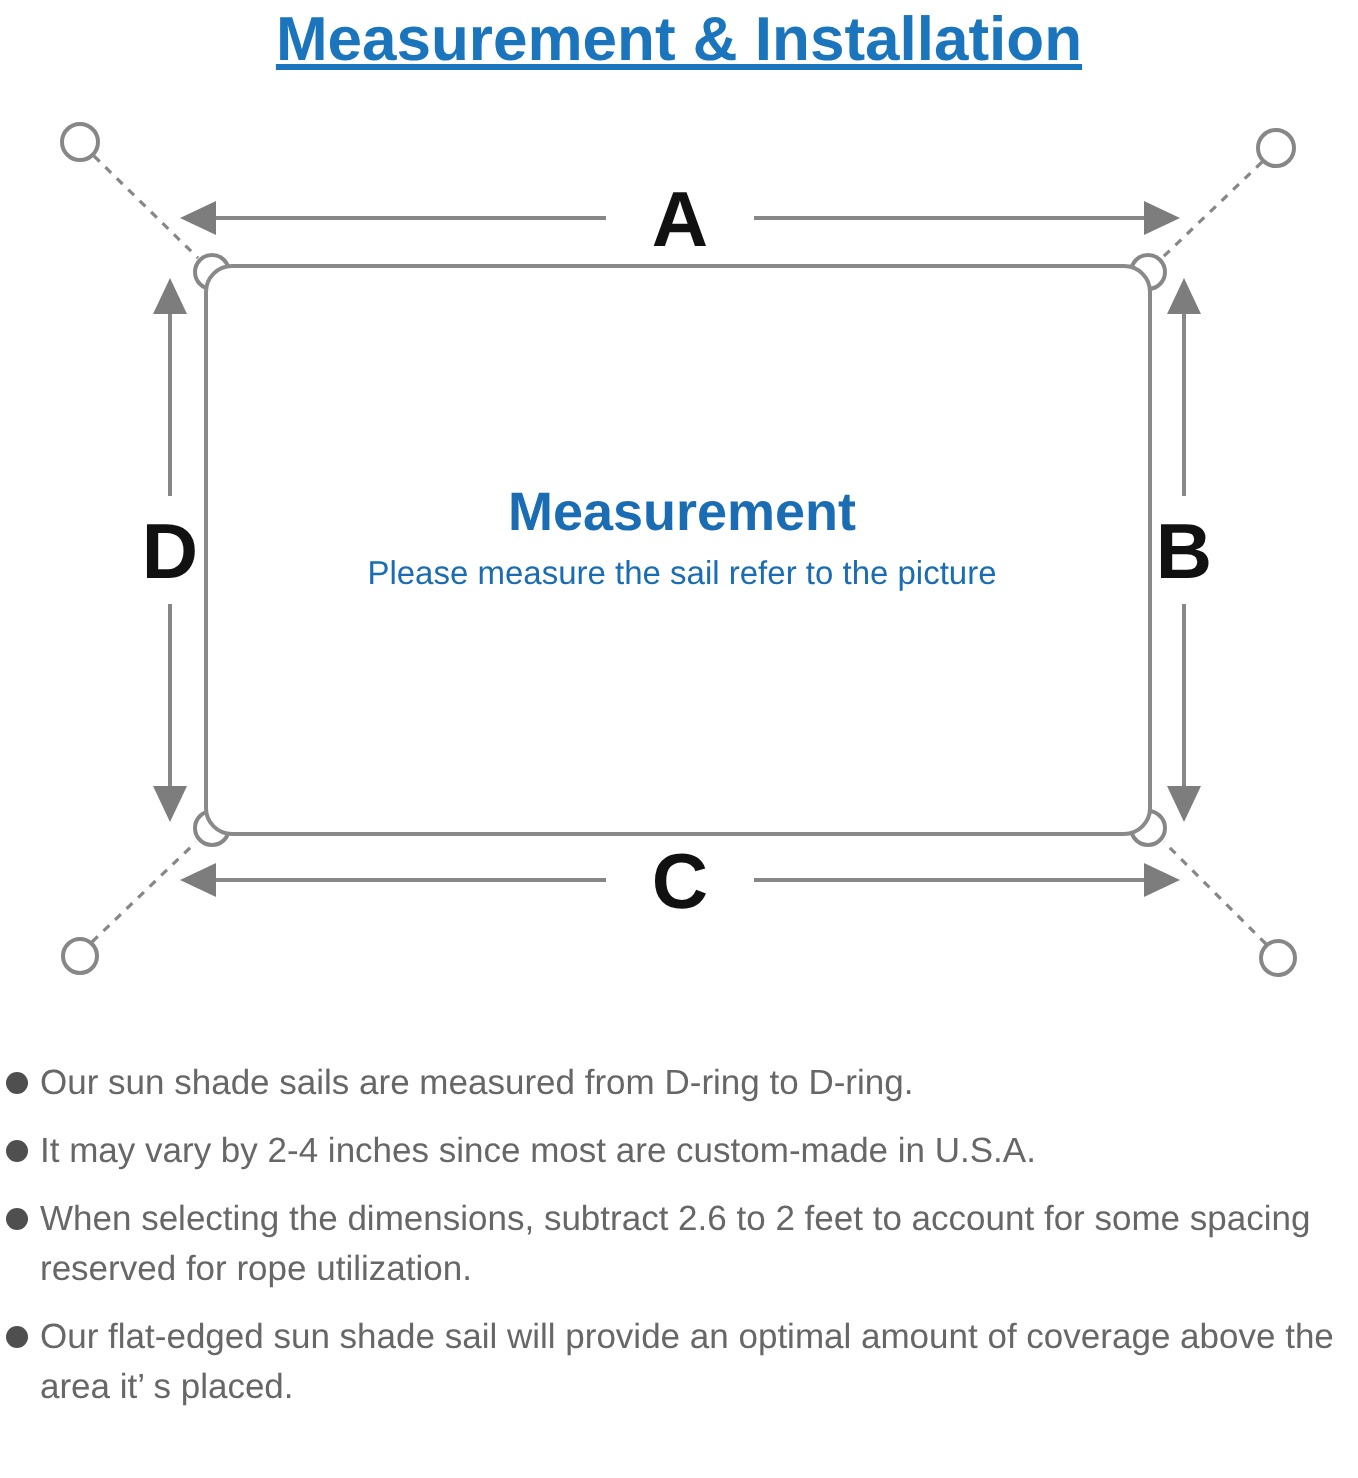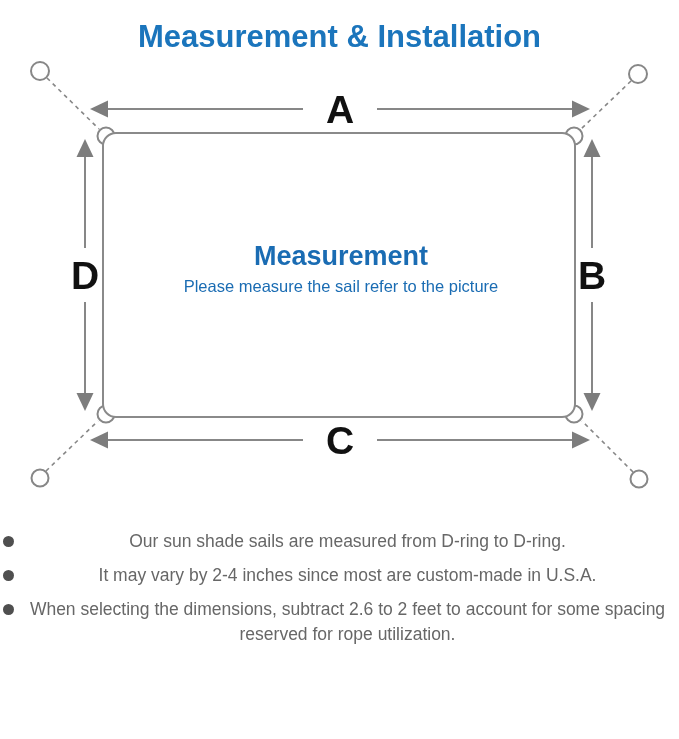--- a/index.html
+++ b/index.html
@@ -12,27 +12,28 @@
     font-family: "Liberation Sans", sans-serif;
   }
   .page {
     position: relative;
     width: 679px;
     height: 739px;
     background: #ffffff;
   }
   .main-title {
     margin: 0;
-    padding-top: 19px;
+    padding-top: 2px;
     height: 45px;
     text-align: center;
     font-size: 31px;
     font-weight: bold;
     letter-spacing: 0px;
     color: #1b75bc;
+    text-decoration: underline;
   }
   .diagram-wrap {
     position: absolute;
     top: 50px;
     left: 0;
     width: 679px;
     height: 460px;
   }
   .diagram-line {
     stroke: #878787;
@@ -98,21 +99,20 @@
   .bullet-dot {
     flex: 0 0 11px;
     width: 11px;
     height: 11px;
     border-radius: 50%;
     background: #4f4f4f;
     margin: 7px 6px 0 0;
   }
   .bullet-text {
     flex: 1;
-    text-align: center;
   }
 </style>
 </head>
 <body>
 
 <div class="page">
 
   <h1 class="main-title">Measurement &amp; Installation</h1>
 
   <div class="diagram-wrap">
@@ -179,15 +179,19 @@
       <span class="bullet-text">Our sun shade sails are measured from D-ring to D-ring.</span>
     </div>
     <div class="bullet-item">
       <span class="bullet-dot"></span>
       <span class="bullet-text">It may vary by 2-4 inches since most are custom-made in U.S.A.</span>
     </div>
     <div class="bullet-item">
       <span class="bullet-dot"></span>
       <span class="bullet-text">When selecting the dimensions, subtract 2.6 to 2 feet to account for some spacing reserved for rope utilization.</span>
     </div>
+    <div class="bullet-item">
+      <span class="bullet-dot"></span>
+      <span class="bullet-text">Our flat-edged sun shade sail will provide an optimal amount of coverage above the area it’ s placed.</span>
+    </div>
   </div>
 
 </div>
 
 </body></html>

